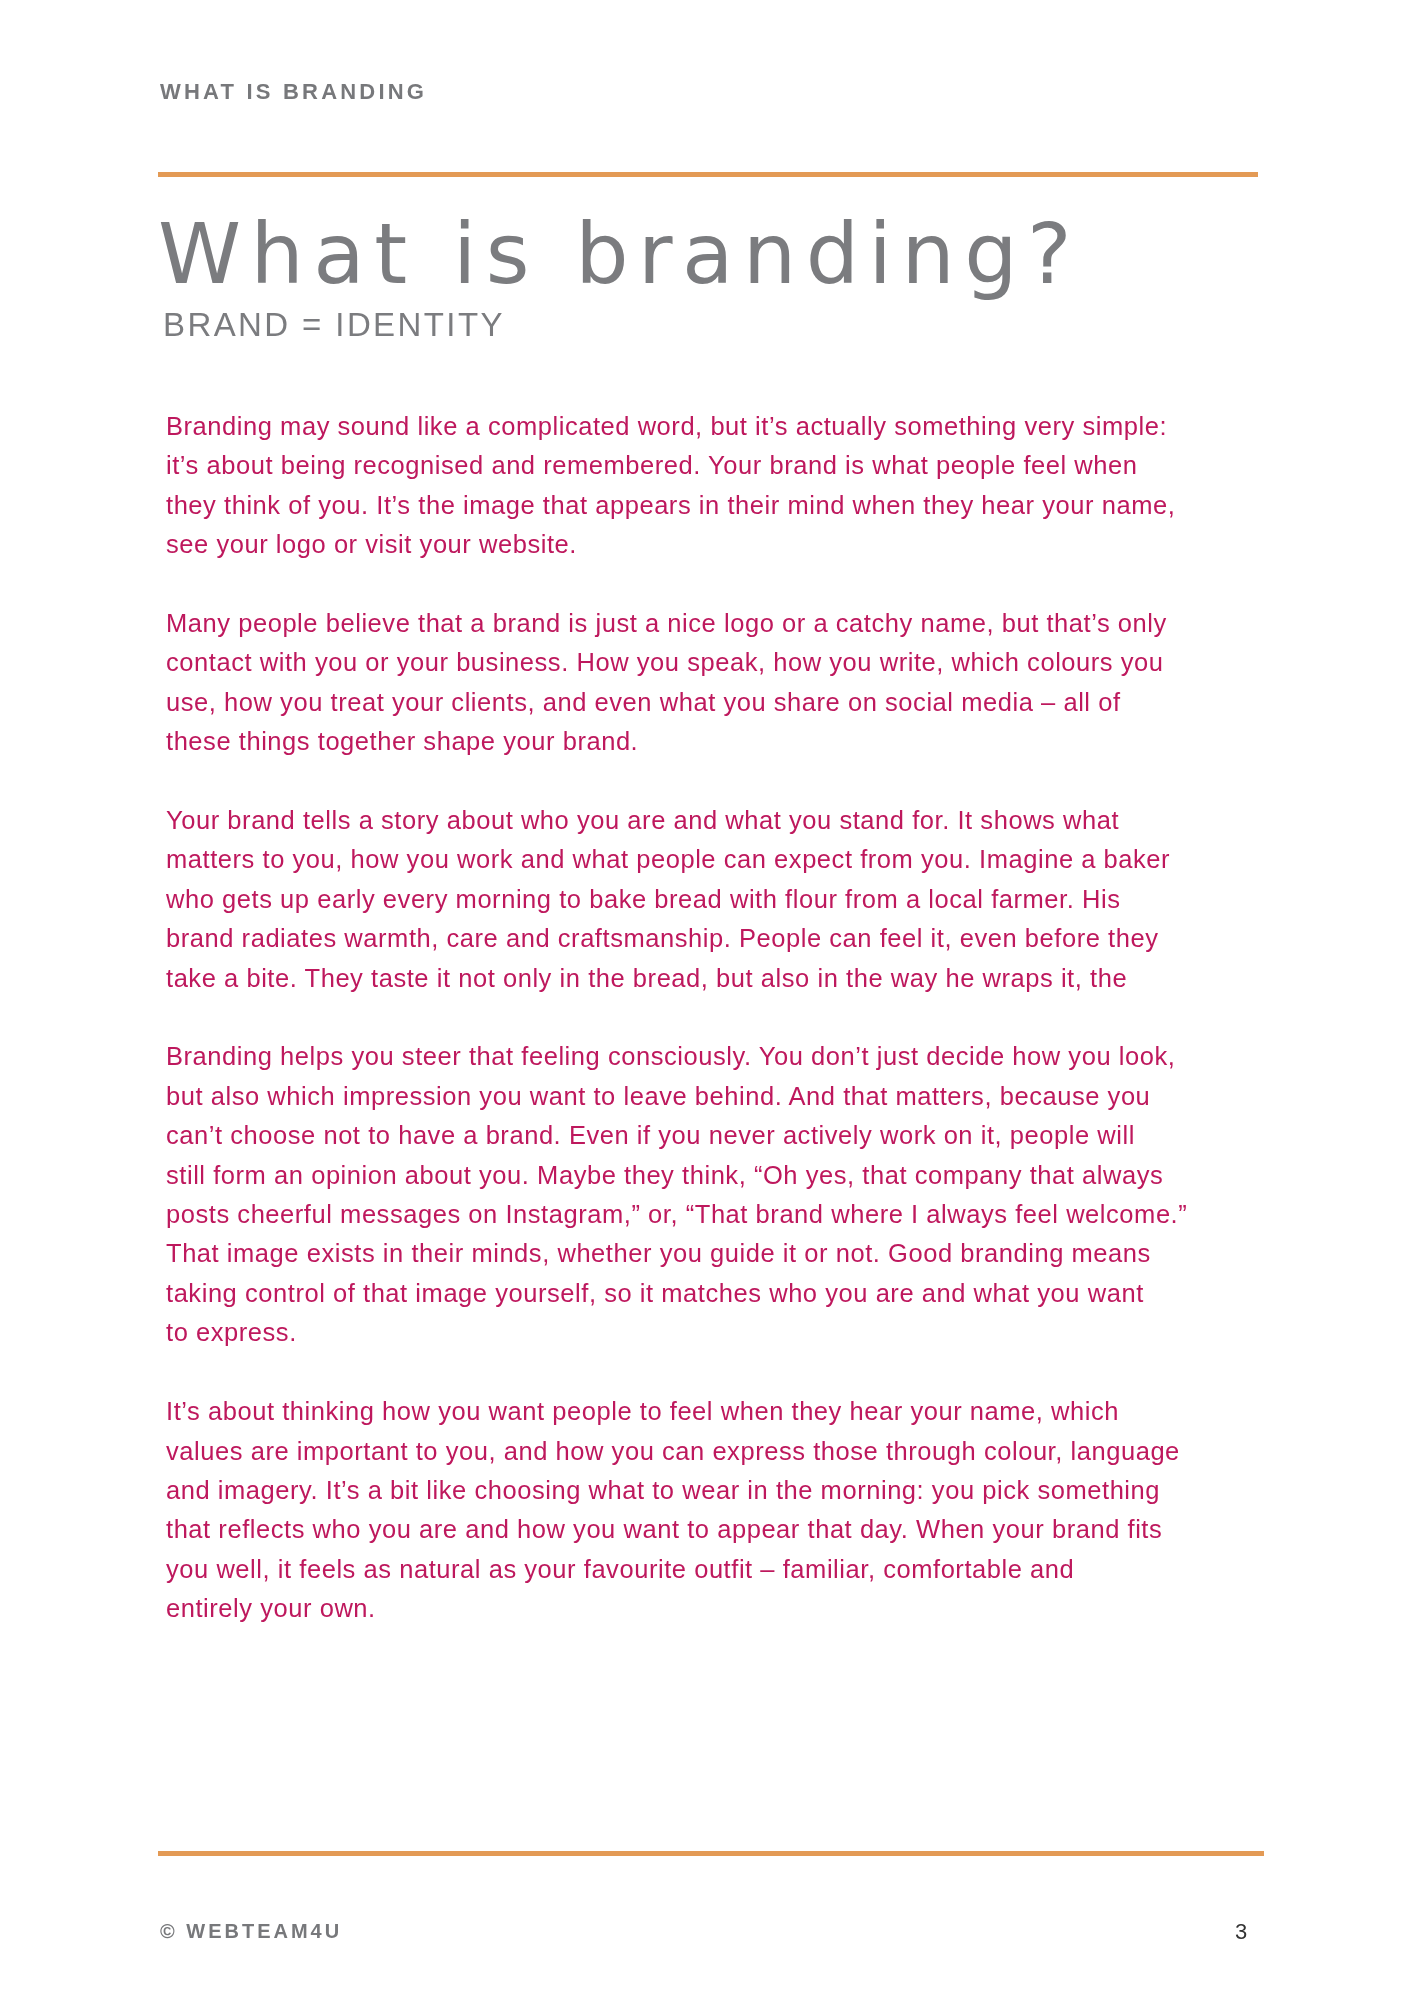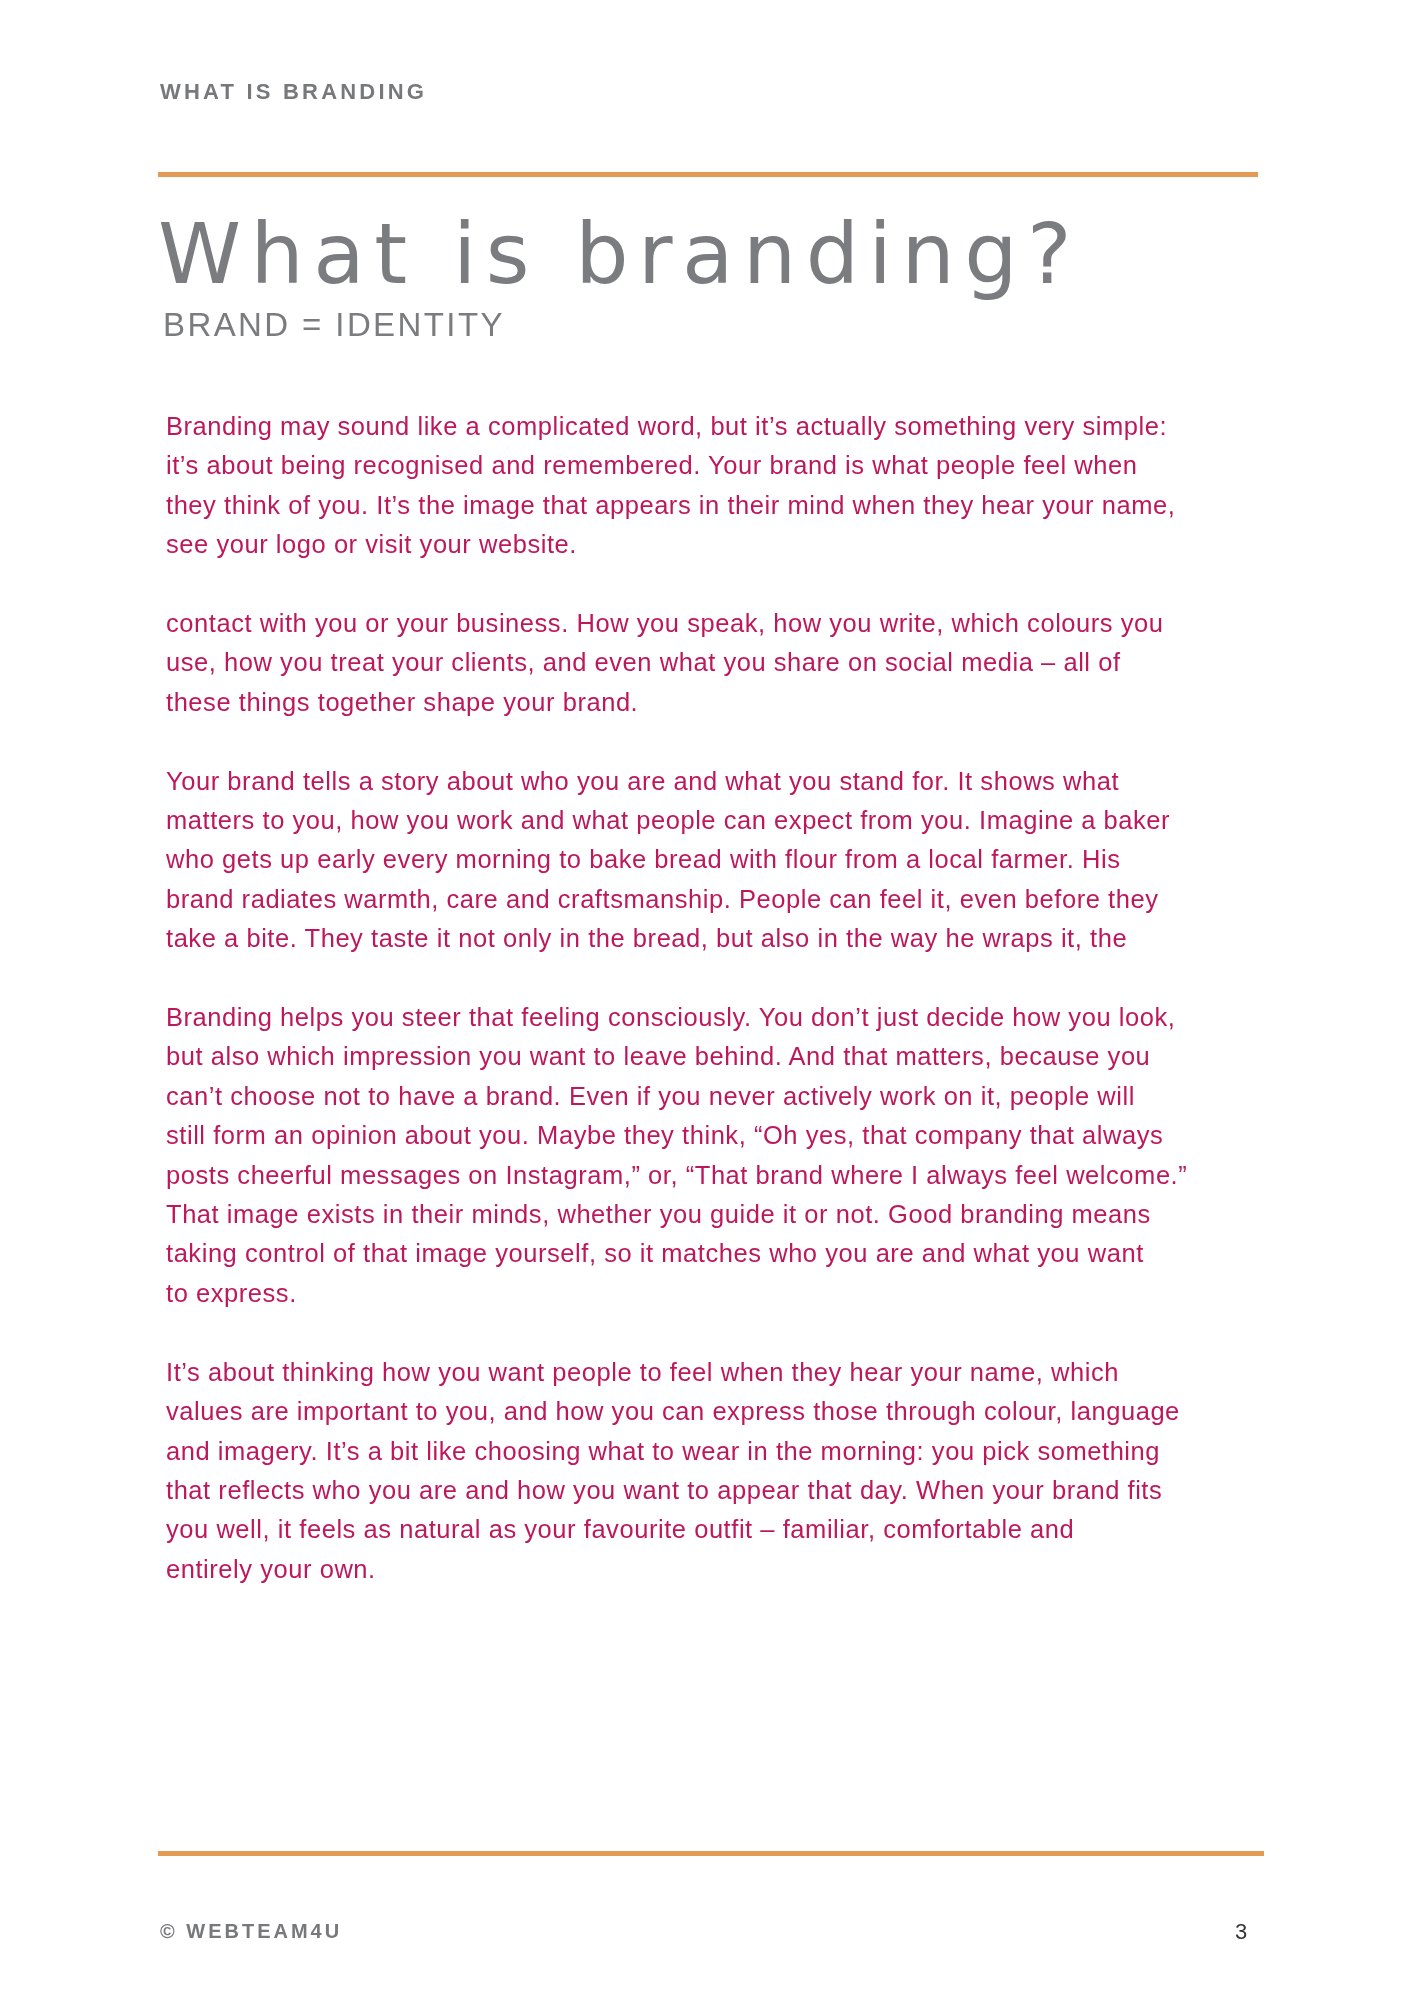--- a/index.html
+++ b/index.html
@@ -58,20 +58,21 @@
   <div class="subtitle">BRAND = IDENTITY</div>
 
   <div class="body">
     <p>
       <span class="line">Branding may sound like a complicated word, but it’s actually something very simple:</span>
       <span class="line">it’s about being recognised and remembered. Your brand is what people feel when</span>
       <span class="line">they think of you. It’s the image that appears in their mind when they hear your name,</span>
       <span class="line">see your logo or visit your website.</span>
     </p>
     <p>
+      <span class="line">Many people believe that a brand is just a nice logo or a catchy name, but that’s only</span>
       <span class="line">contact with you or your business. How you speak, how you write, which colours you</span>
       <span class="line">use, how you treat your clients, and even what you share on social media – all of</span>
       <span class="line">these things together shape your brand.</span>
     </p>
     <p>
       <span class="line">Your brand tells a story about who you are and what you stand for. It shows what</span>
       <span class="line">matters to you, how you work and what people can expect from you. Imagine a baker</span>
       <span class="line">who gets up early every morning to bake bread with flour from a local farmer. His</span>
       <span class="line">brand radiates warmth, care and craftsmanship. People can feel it, even before they</span>
       <span class="line">take a bite. They taste it not only in the bread, but also in the way he wraps it, the</span>

